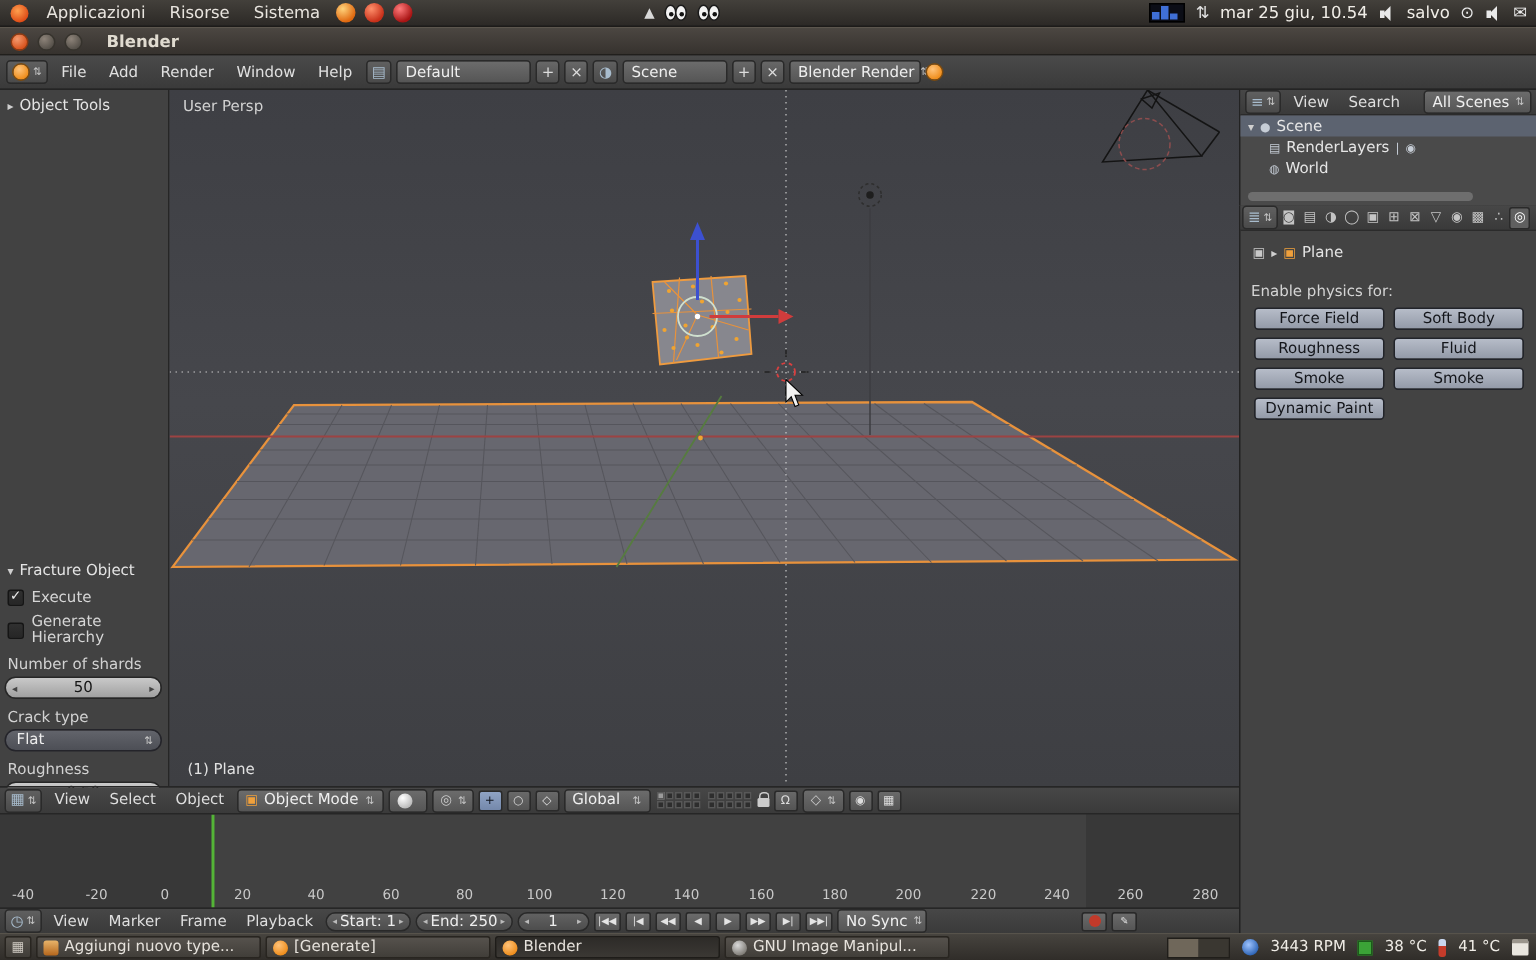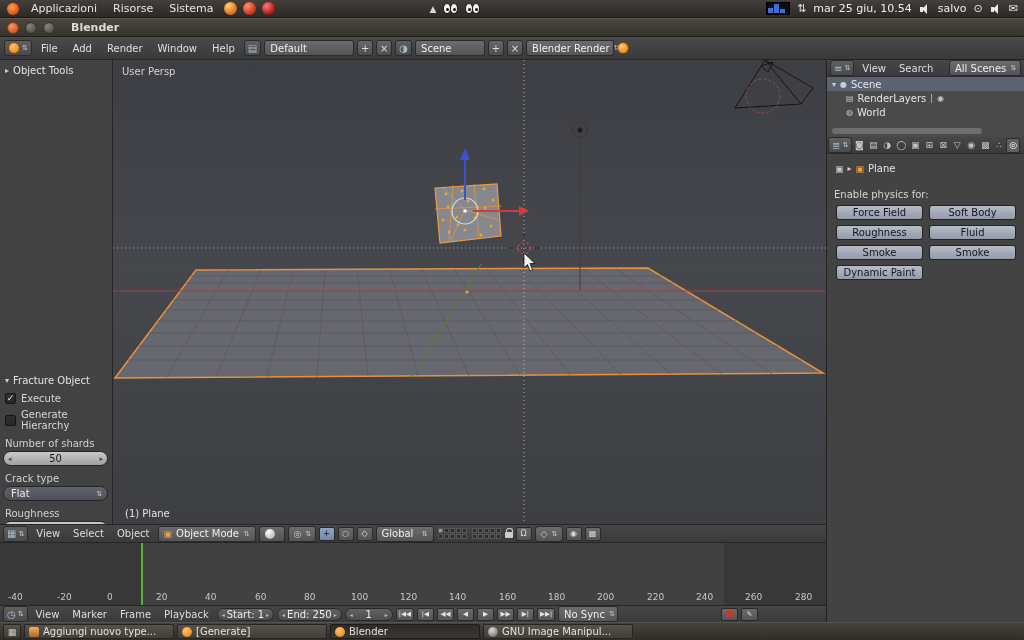--- a/index.html
+++ b/index.html
@@ -587,15 +587,28 @@
       <span>[Generate]</span>
     </span>
     <span class="taskbtn active">
       <i class="tico blen"></i>
       <span>Blender</span>
     </span>
     <span class="taskbtn">
       <i class="tico gimp"></i>
       <span>GNU Image Manipul...</span>
     </span>
+    <div class="tb-right">
+      <span class="ws">
+          <i class="cur"></i>
+          <i></i>
+        </span>
+      <span class="fan"></span>
+      <span>3443 RPM</span>
+      <span class="chip"></span>
+      <span>38 °C</span>
+      <span class="therm"></span>
+      <span>41 °C</span>
+      <span class="cal"></span>
+    </div>
   </div>
 
 </div>
 
 </body></html>

